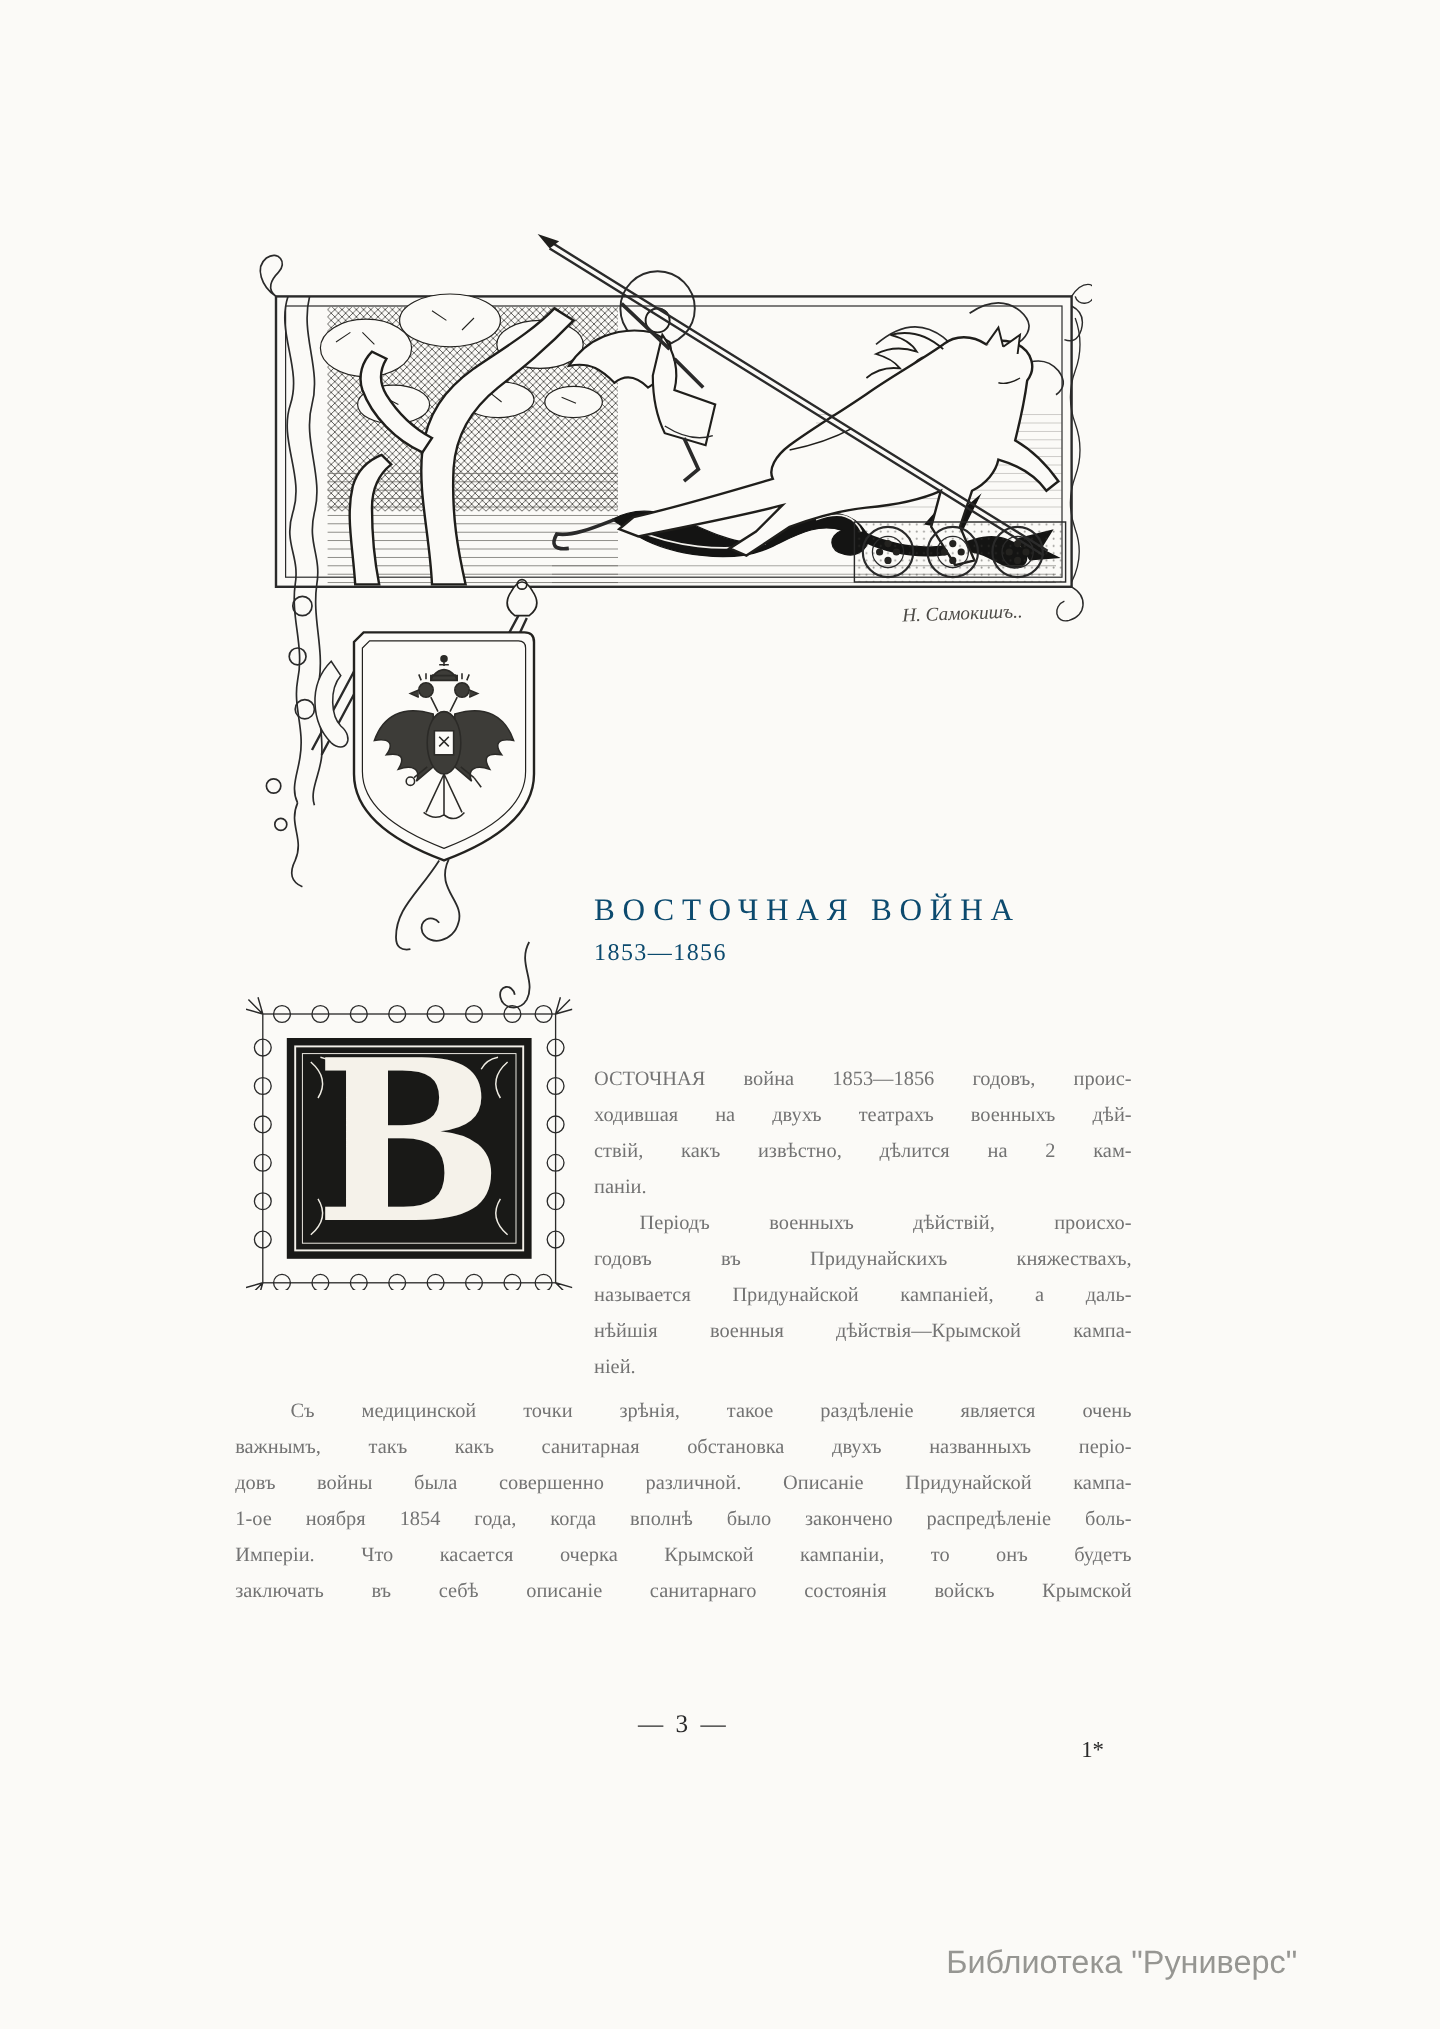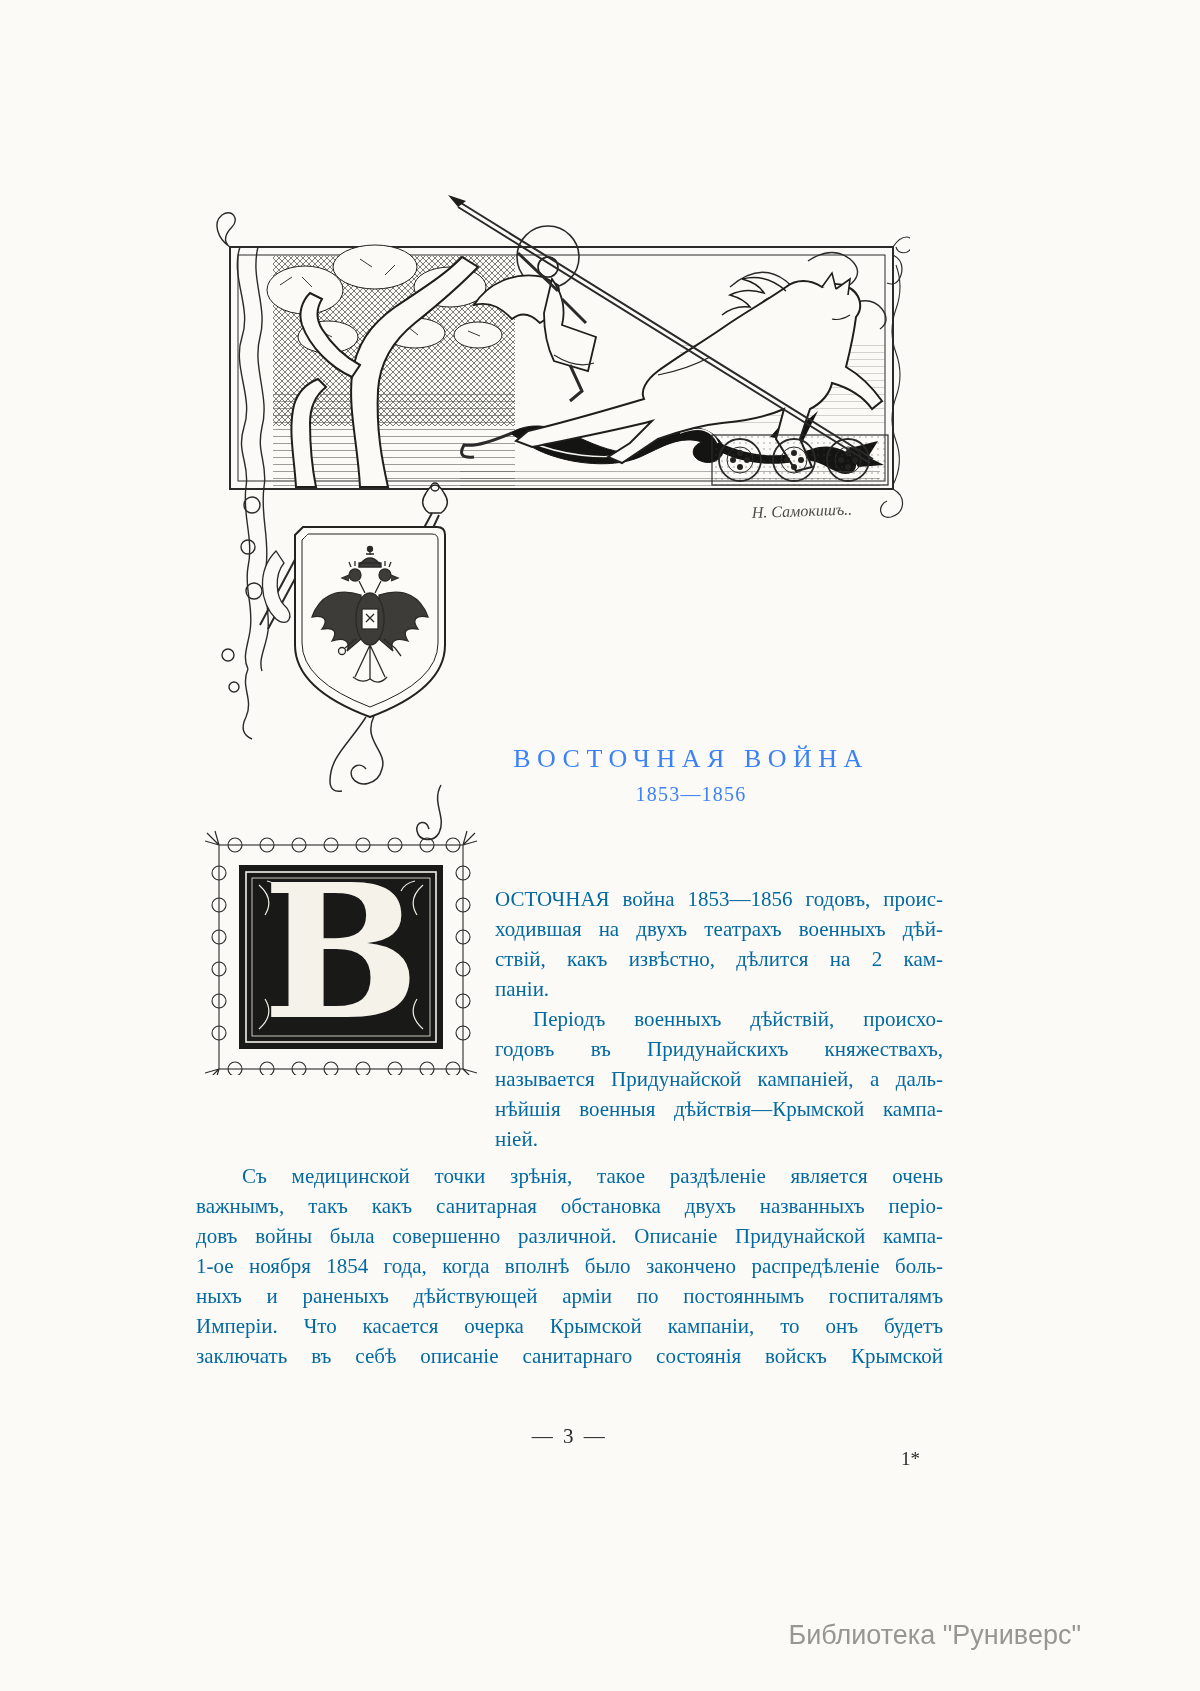--- a/index.html
+++ b/index.html
@@ -2,25 +2,25 @@
 <html><head>
 <meta charset="utf-8">
 <style>
   html,body{margin:0;padding:0;}
   body{width:1200px;height:1691px;background:#ffffff;font-family:"Liberation Serif",serif;}
   .page{position:relative;width:1200px;height:1691px;background:#fbfaf7;overflow:hidden;color:#262626;}
 
   .headpiece{position:absolute;left:210px;top:195px;width:700px;height:610px;}
   .initial-block{position:absolute;left:205px;top:783px;width:272px;height:292px;}
 
-  .title{position:absolute;left:467px;top:744px;width:448px;text-align:center;color:#3b82f6;}
+  .title{position:absolute;left:495px;top:744px;width:448px;color:#0c4a6e;}
   .title .t1{font-size:26px;letter-spacing:0.25em;white-space:nowrap;}
   .title .t2{font-size:20px;letter-spacing:0.06em;margin-top:9px;}
 
-  .para{position:absolute;color:#0369a1;font-size:21px;line-height:30px;font-family:Liberation Serif, serif;}
+  .para{position:absolute;color:#737373;font-size:17px;line-height:30px;font-family:Liberation Serif, serif;}
   .para1{left:495px;top:884px;width:448px;}
   .para2{left:196px;top:1161px;width:747px;}
   .tline{text-align:justify;text-align-last:justify;white-space:normal;height:30px;overflow:visible;}
   .tline.short{text-align:center;text-align-last:left;}
   .para1 .tline.indent{padding-left:38px;}
   .para2 .tline.indent{padding-left:46px;}
 
   .pagenum{position:absolute;left:196px;top:1424px;width:747px;text-align:center;font-size:21px;letter-spacing:0.12em;color:#2a2a2a;}
   .sigmark{position:absolute;left:840px;top:1448px;width:80px;text-align:right;font-size:19px;color:#2a2a2a;}
   .watermark{position:absolute;right:119px;bottom:40px;font-family:"Liberation Sans",sans-serif;font-size:27px;color:#969692;}
@@ -271,21 +271,20 @@
       <div class="tline">нѣйшія военныя дѣйствія—Крымской кампа-</div>
       <div class="tline short">ніей.</div>
     </div>
 
   <div class="para para2">
 
   <div class="tline indent">Съ медицинской точки зрѣнія, такое раздѣленіе является очень</div>
       <div class="tline">важнымъ, такъ какъ санитарная обстановка двухъ названныхъ періо-</div>
       <div class="tline">довъ войны была совершенно различной. Описаніе Придунайской кампа-</div>
       <div class="tline">1-ое ноября 1854 года, когда вполнѣ было закончено распредѣленіе боль-</div>
-      <div class="tline">ныхъ и раненыхъ дѣйствующей арміи по постояннымъ госпиталямъ</div>
       <div class="tline">Имперіи. Что касается очерка Крымской кампаніи, то онъ будетъ</div>
       <div class="tline">заключать въ себѣ описаніе санитарнаго состоянія войскъ Крымской</div>
     </div>
 
   <div class="pagenum">— 3 —</div>
   <div class="sigmark">1*</div>
   <div class="watermark">Библиотека "Руниверс"</div>
 
 </div>
 

